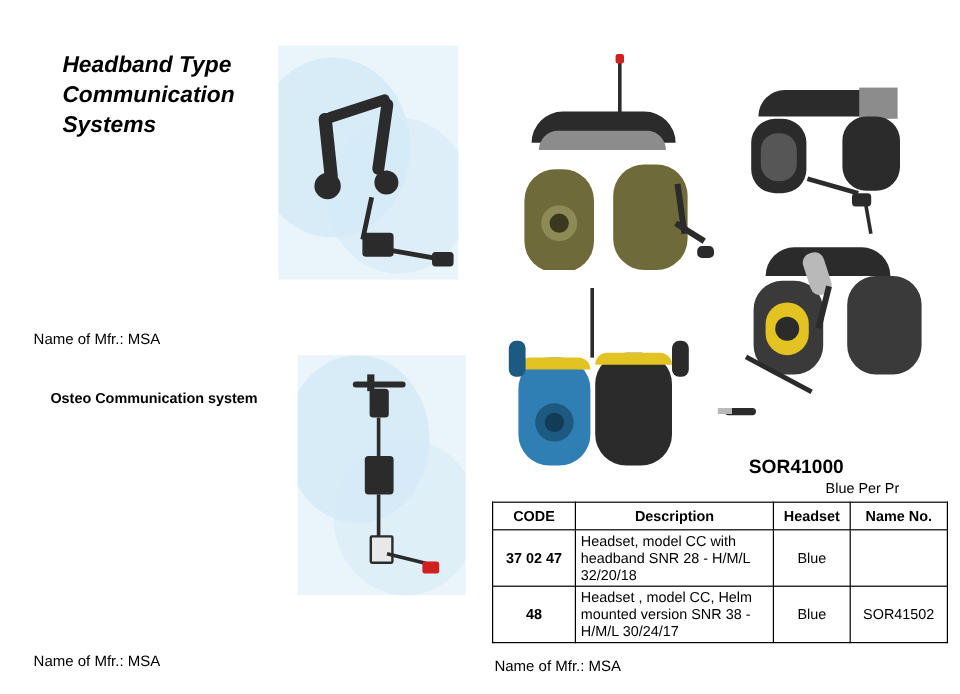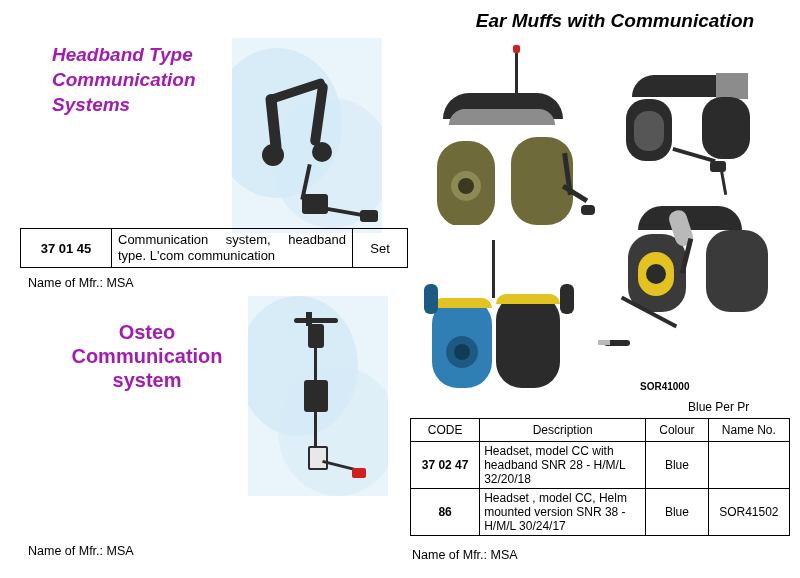--- a/index.html
+++ b/index.html
@@ -21,35 +21,34 @@
     height: 578px;
   }
 
   
   .heading-left {
     position: absolute;
     font-weight: bold;
     font-style: italic;
     font-size: 19px;
     line-height: 25px;
-    color: #a21caf;
+    color: #000000;
   }
   #heading-headband {
     left: 52px;
     top: 42px;
     width: 190px;
   }
   #heading-osteo {
     left: 42px;
     top: 320px;
     width: 210px;
     font-style: normal;
-    font-size: 20px;
+    font-size: 12px;
     line-height: 24px;
-    text-align: center;
   }
   #heading-earmuffs {
     position: absolute;
     left: 450px;
     top: 10px;
     width: 330px;
     font-weight: bold;
     font-style: italic;
     font-size: 19px;
     text-align: center;
@@ -130,21 +129,21 @@
     width: 380px;
     border-collapse: collapse;
     font-size: 12px;
   }
   #spec-table th, #spec-table td {
     border: 1px solid #000;
     padding: 2px 4px;
     vertical-align: middle;
   }
   #spec-table th {
-    font-weight: normal;
+    font-weight: bold;
     text-align: center;
     height: 18px;
   }
   #spec-table td.c-code {
     width: 62px;
     text-align: center;
     font-weight: bold;
     white-space: nowrap;
   }
   #spec-table td.c-desc {
@@ -154,23 +153,23 @@
   #spec-table td.c-colour {
     width: 56px;
     text-align: center;
   }
   #spec-table td.c-part {
     width: 74px;
     text-align: center;
   }
   #sor-label {
     position: absolute;
-    left: 640px;
+    left: 624px;
     top: 381px;
-    font-size: 10px;
+    font-size: 16px;
     font-weight: bold;
   }
 </style>
 </head>
 <body>
 
 <div class="page">
 
   <div class="heading-left" id="heading-headband">Headband Type Communication Systems</div>
 
@@ -181,50 +180,40 @@
     <div class="sh" style="left:82px; top:44px; width:10px; height:64px; border-radius:5px; transform:rotate(8deg);"></div>
     <div class="sh" style="left:36px; top:56px; width:11px; height:58px; border-radius:5px; transform:rotate(-6deg);"></div>
     <div class="sh round" style="left:30px; top:106px; width:22px; height:22px;"></div>
     <div class="sh round" style="left:80px; top:104px; width:20px; height:20px;"></div>
     <div class="sh" style="left:72px; top:126px; width:4px; height:36px; transform:rotate(12deg);"></div>
     <div class="sh" style="left:70px; top:156px; width:26px; height:20px; border-radius:3px;"></div>
     <div class="sh" style="left:92px; top:172px; width:42px; height:4px; transform:rotate(10deg);"></div>
     <div class="sh" style="left:128px; top:172px; width:18px; height:12px; border-radius:3px;"></div>
   </div>
 
-  <table class="code-table" style="left:20px; top:228px;">
-    <tbody>
-        <tr>
-      <td class="code">37 01 45</td>
-      <td class="desc">Communication system, headband type. L'com communication</td>
-      <td class="unit">Set</td>
-    </tr>
-  </tbody>
-    </table>
   <div class="mfr" style="left:28px; top:276px;">Name of Mfr.:  MSA</div>
 
   <div class="heading-left" id="heading-osteo">Osteo Communication system</div>
 
   <div class="photo" style="left:248px; top:296px; width:140px; height:200px;">
     <div class="wash" style="left:-10px; top:0px; width:120px; height:140px;"></div>
     <div class="wash" style="left:30px; top:70px; width:120px; height:130px; opacity:.6;"></div>
     <div class="sh" style="left:46px; top:22px; width:44px; height:5px; border-radius:3px;"></div>
     <div class="sh" style="left:58px; top:16px; width:6px; height:14px;"></div>
     <div class="sh" style="left:60px; top:28px; width:16px; height:24px; border-radius:3px;"></div>
     <div class="sh" style="left:66px; top:52px; width:3px; height:34px;"></div>
     <div class="sh" style="left:56px; top:84px; width:24px; height:32px; border-radius:3px;"></div>
     <div class="sh" style="left:66px; top:116px; width:3px; height:44px;"></div>
     <div class="sh" style="left:60px; top:150px; width:16px; height:20px; border-radius:2px; background:#e8e8e8; border:2px solid #2b2b2b;"></div>
     <div class="sh" style="left:74px; top:168px; width:34px; height:3px; transform:rotate(14deg);"></div>
     <div class="sh red" style="left:104px; top:172px; width:14px; height:10px; border-radius:2px;"></div>
   </div>
 
   <div class="mfr" style="left:28px; top:544px;">Name of Mfr.:  MSA</div>
 
-  <div id="heading-earmuffs">Ear Muffs with Communication</div>
 
   <div class="photo plain" style="left:415px; top:45px; width:185px; height:180px;">
     <div class="sh" style="left:100px; top:0px; width:3px; height:52px;"></div>
     <div class="sh red" style="left:98px; top:0px; width:7px; height:8px; border-radius:2px;"></div>
     <div class="sh" style="left:28px; top:48px; width:120px; height:26px; border-radius:60px 60px 0 0;"></div>
     <div class="sh lgrey" style="left:34px; top:64px; width:106px; height:16px; border-radius:50px 50px 0 0;"></div>
     <div class="sh olive" style="left:22px; top:96px; width:58px; height:86px; border-radius:26px;"></div>
     <div class="sh olive" style="left:96px; top:92px; width:62px; height:88px; border-radius:26px;"></div>
     <div class="sh round" style="left:36px; top:126px; width:30px; height:30px; background:#8e8a55;"></div>
     <div class="sh round" style="left:43px; top:133px; width:16px; height:16px; background:#3a381f;"></div>
@@ -271,33 +260,33 @@
 
   <div id="sor-label">SOR41000</div>
 
   <div id="unit-per-pr">Blue Per Pr</div>
 
   <table id="spec-table">
     <thead>
       <tr>
         <th>CODE</th>
         <th>Description</th>
-        <th>Colour</th>
+        <th>Headset</th>
         <th>Name No.</th>
       </tr>
     </thead>
     <tbody>
       <tr>
         <td class="c-code">37 02 47</td>
         <td class="c-desc">Headset, model CC with headband SNR 28 - H/M/L 32/20/18</td>
         <td class="c-colour">Blue</td>
         <td class="c-part"></td>
       </tr>
       <tr>
-        <td class="c-code">86</td>
+        <td class="c-code">48</td>
         <td class="c-desc">Headset , model CC, Helm mounted version SNR 38 - H/M/L 30/24/17</td>
         <td class="c-colour">Blue</td>
         <td class="c-part">SOR41502</td>
       </tr>
     </tbody>
   </table>
 
   <div class="mfr" style="left:412px; top:548px;">Name of Mfr.:  MSA</div>
 
 </div>

